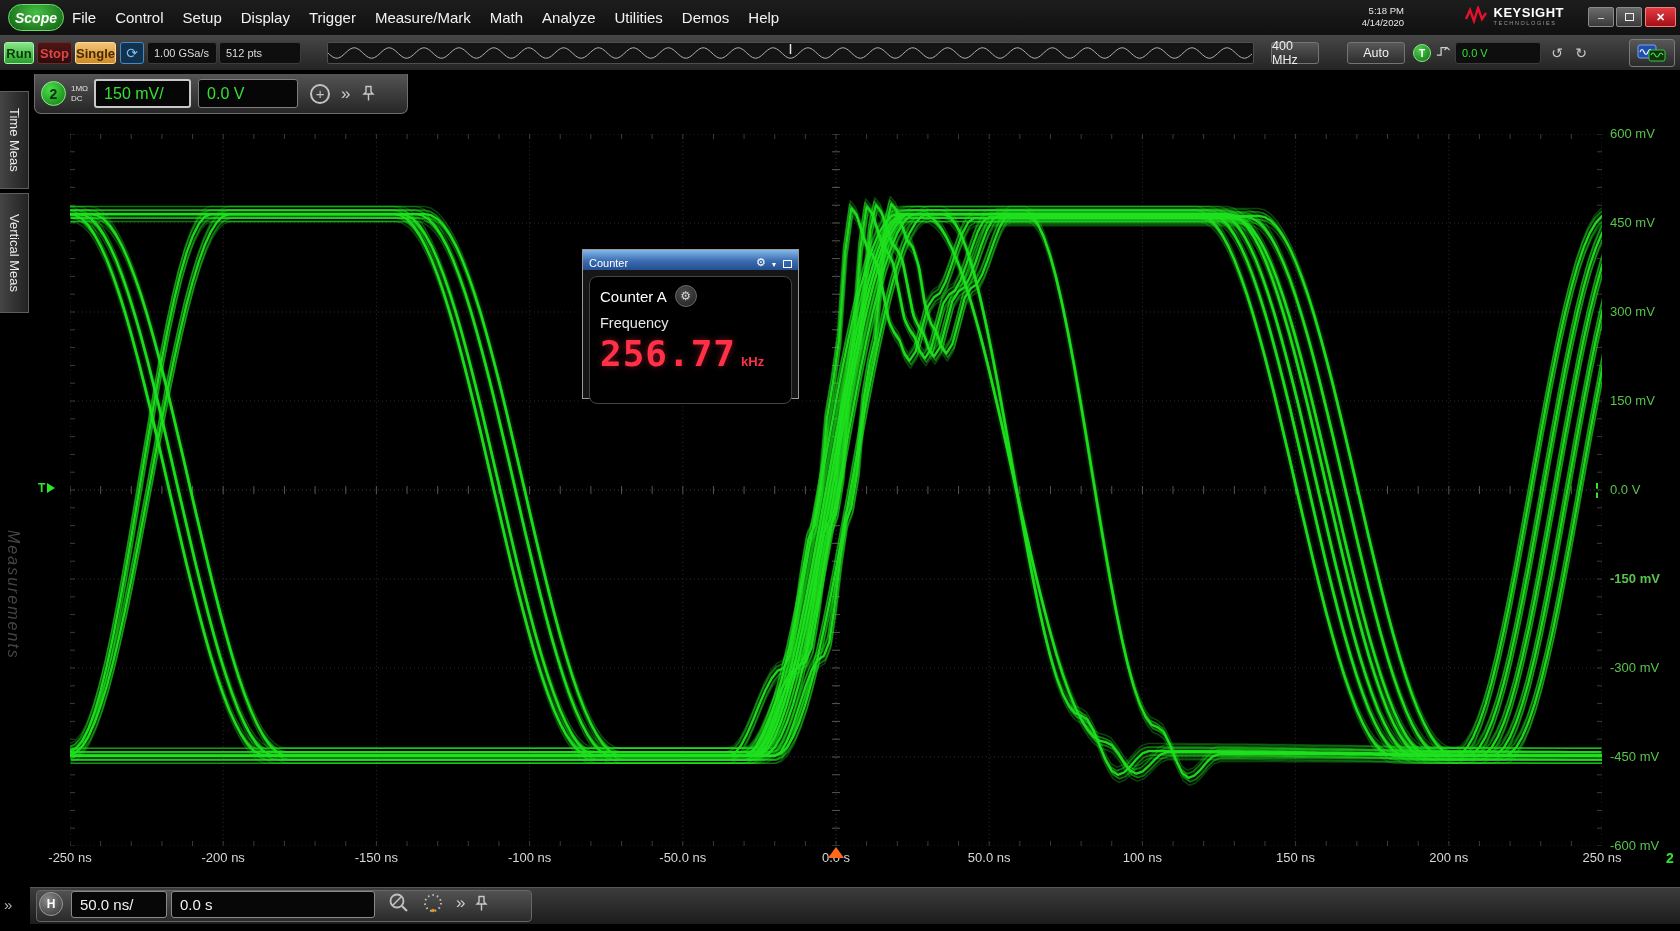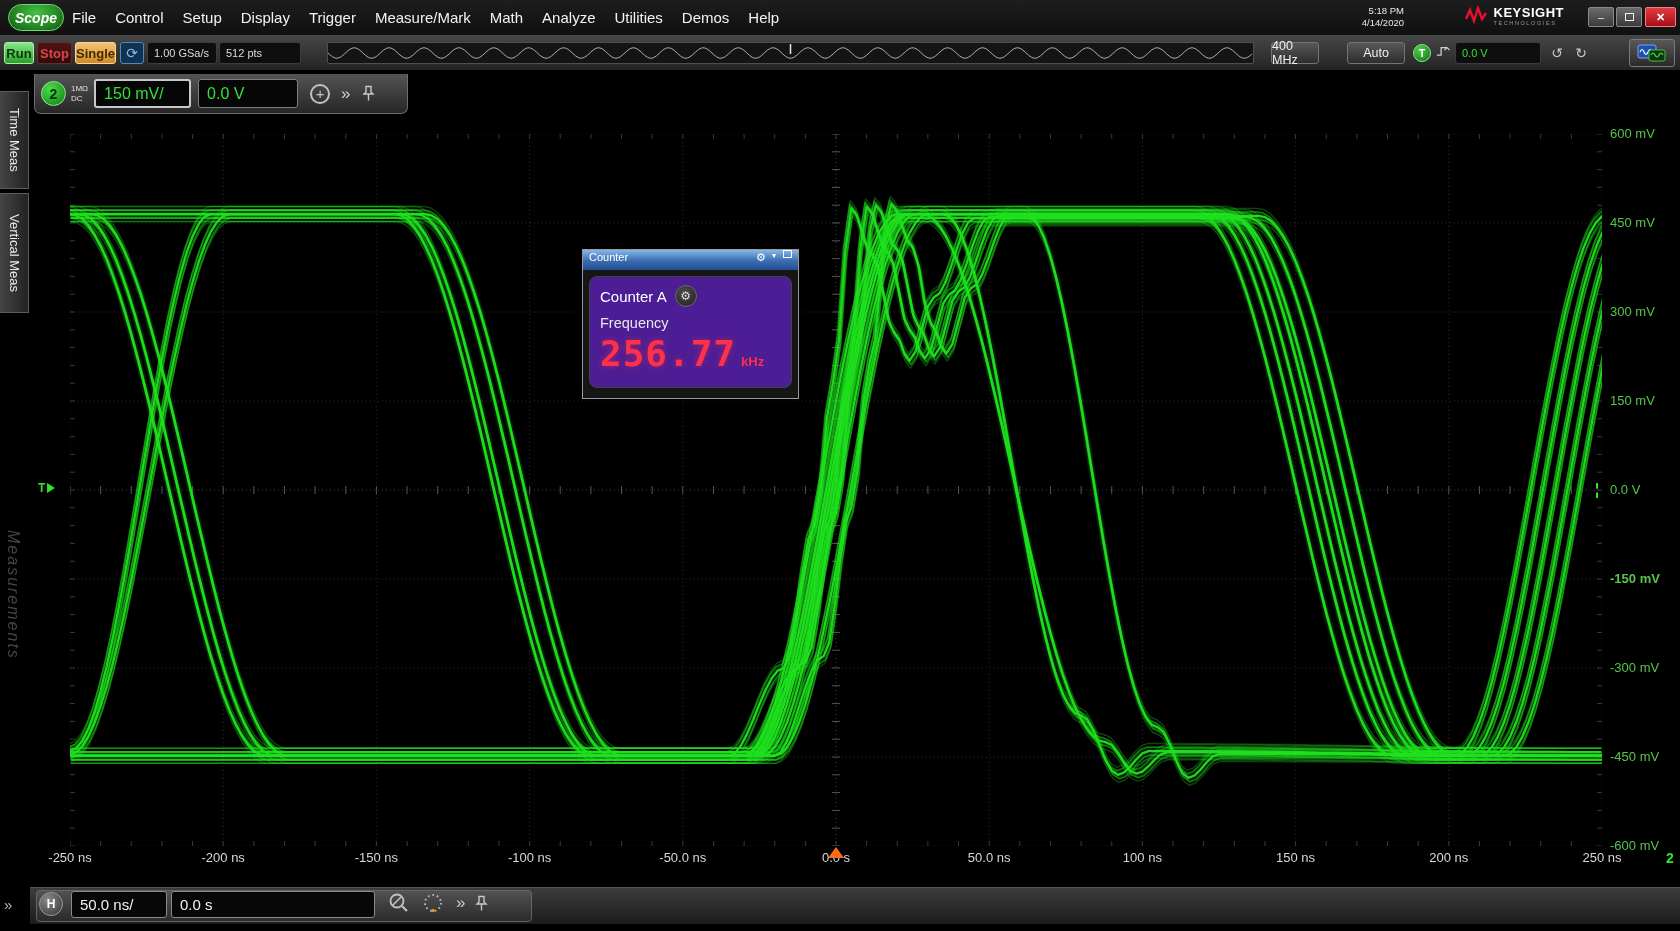--- a/index.html
+++ b/index.html
@@ -108,27 +108,27 @@
                    border-left:2px dashed #2ee52e; z-index:3; }
   #trig-time-marker { position:absolute; left:828px; top:847px; width:0; height:0;
                       border-left:8px solid transparent; border-right:8px solid transparent;
                       border-bottom:11px solid #ff6a1a; z-index:3; }
 
   
   #counter-win { position:absolute; left:582px; top:249px; width:217px; height:150px;
                  background:#161616; border:1px solid #9a9a9a; box-shadow:0 4px 14px rgba(0,0,0,.75);
                  z-index:20; }
   #counter-title { height:20px; background:linear-gradient(#85b8ea,#3a6cb0 55%,#234f92);
-                   display:flex; align-items:flex-start; padding:1px 6px; }
+                   display:flex; align-items:flex-end; padding:1px 6px; }
   #counter-title .t { color:#fff; font-size:11px; flex:1; }
   #counter-title .ic { color:#fff; font-size:11px; margin-left:6px; }
   #counter-title .chev { font-size:8px; }
   .win-restore { width:9px; height:8px; border:1px solid #fff; display:inline-block; margin-left:7px; position:relative; top:-1px; }
-  #counter-body { margin:6px; border:1px solid #444; border-radius:8px; background:#4c1d95;
-                  padding:8px 10px; height:112px; }
+  #counter-body { margin:6px; border:1px solid #444; border-radius:8px; background:#000000;
+                  padding:8px 10px; height:128px; }
   #counter-a-row { display:flex; align-items:center; }
   #counter-a-row .lbl { color:#fff; font-size:15px; }
   #counter-a-gear { width:22px; height:22px; border-radius:50%; margin-left:8px;
                     background:radial-gradient(circle at 40% 30%,#4a4a4a,#222); border:1px solid #6a6a6a;
                     color:#d8d8d8; font-size:12px; display:flex; align-items:center; justify-content:center; }
   #freq-lbl { color:#e8e8e8; font-size:14.5px; margin-top:8px; }
   #freq-row { display:flex; align-items:baseline; margin-top:2px; }
   #freq-val { font-family:"DejaVu Sans Mono", monospace; font-weight:bold; font-size:36px;
               color:#ff3048; letter-spacing:1px; text-shadow:0 0 7px rgba(255,48,72,.45); }
   #freq-unit { color:#ff3048; font-size:13px; font-weight:bold; margin-left:5px; }

